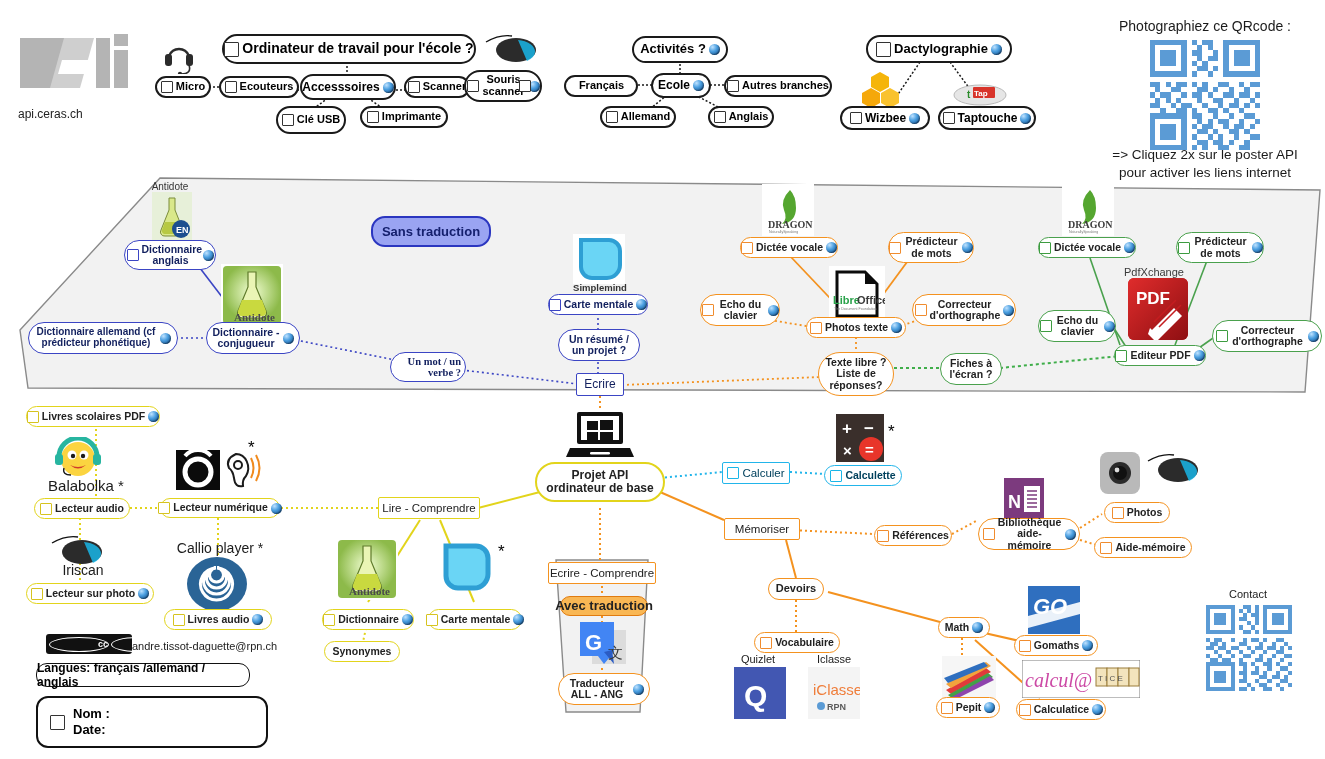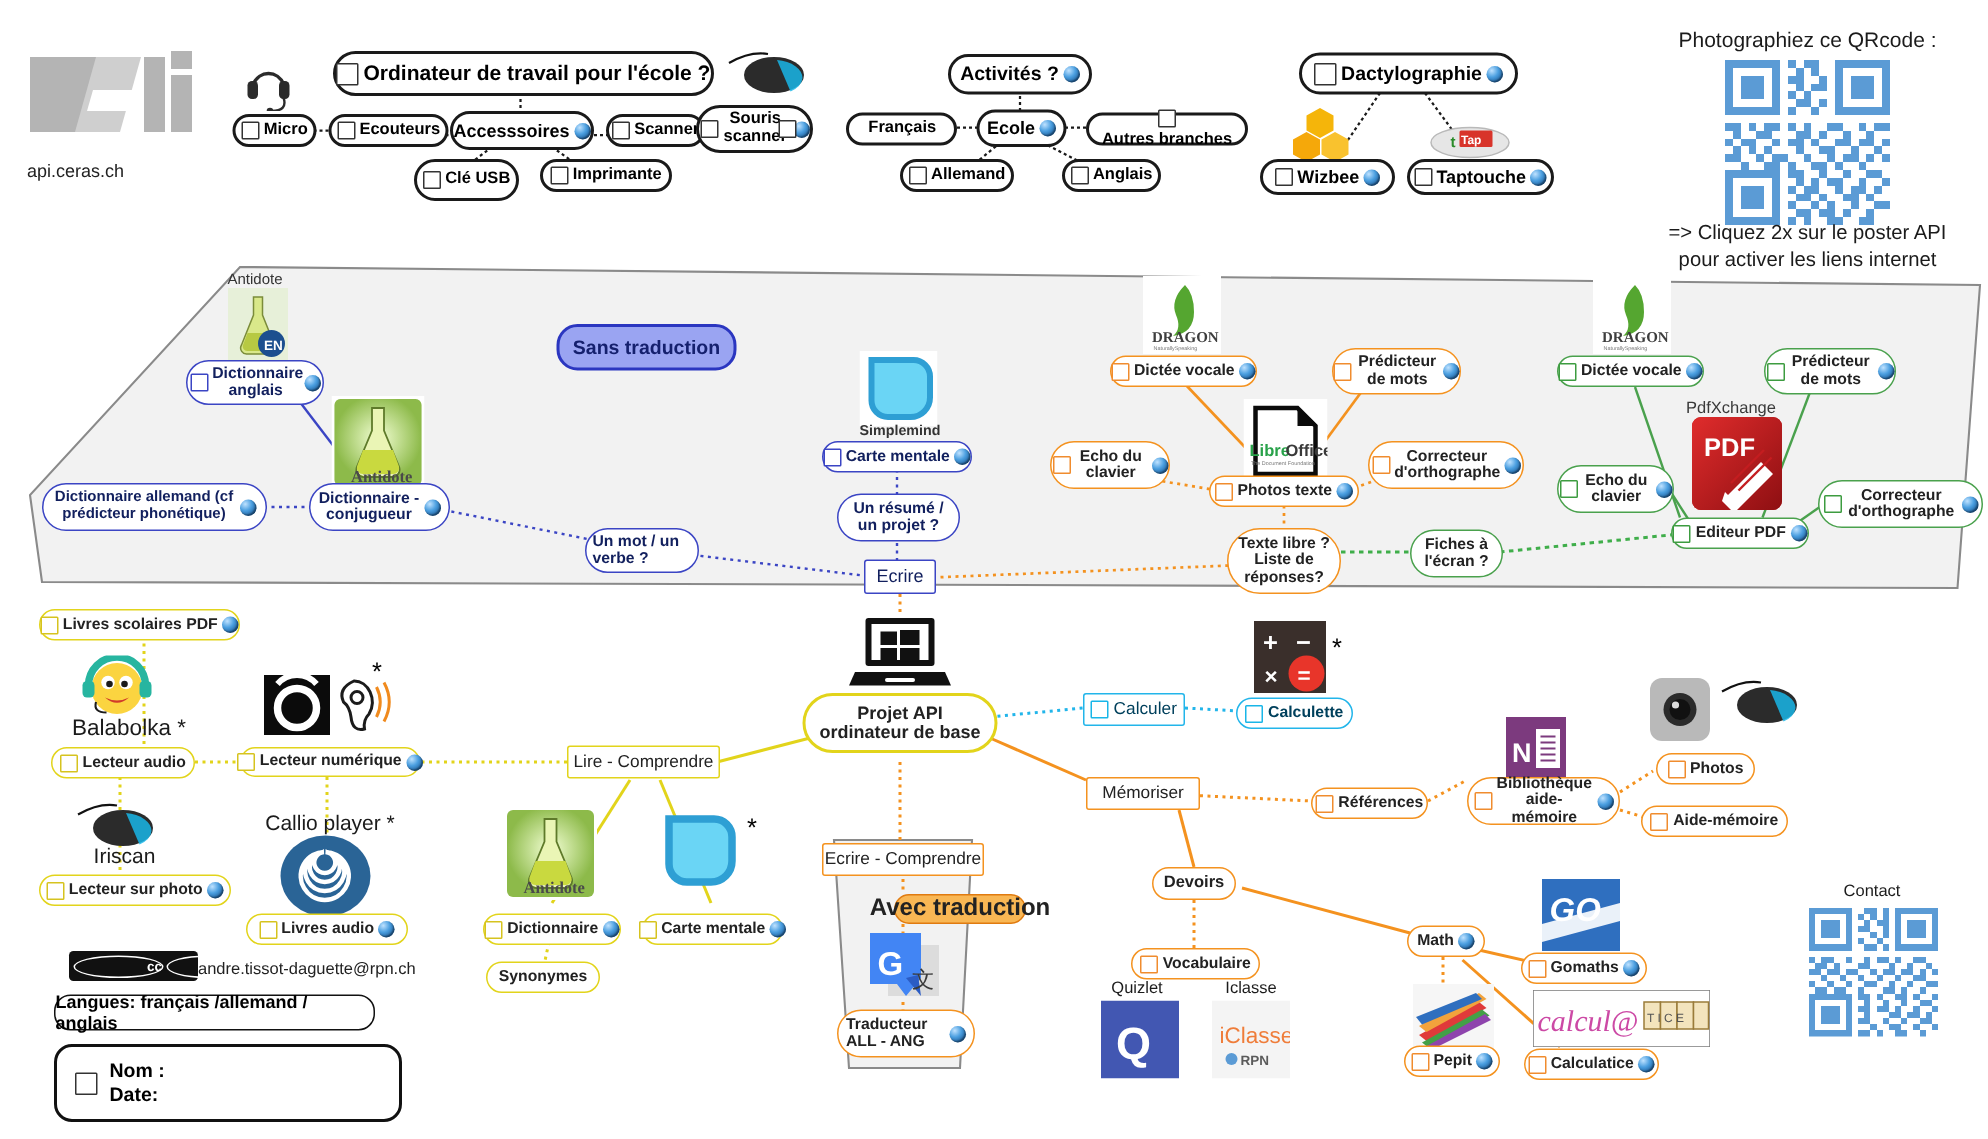--- a/index.html
+++ b/index.html
@@ -247,21 +247,21 @@
   </div>
   <div class="node rnd t-blk" style="left:564px;top:75px;width:74px;height:22px;font-size:11px;gap:48px;">
     <span class="cb blk"></span>
     <span class="lbl">Français</span>
     <span class="globe"></span>
   </div>
   <div class="node rnd t-blk" style="left:651px;top:73px;width:60px;height:25px;font-size:12px;">
     <span class="lbl">Ecole</span>
     <span class="globe"></span>
   </div>
-  <div class="node rnd t-blk" style="left:724px;top:75px;width:108px;height:22px;font-size:11px;flex-direction:column;">
+  <div class="node rnd t-blk" style="left:724px;top:75px;width:108px;height:22px;font-size:11px;">
     <span class="cb blk"></span>
     <span class="lbl">Autres branches</span>
   </div>
   <div class="node rnd t-blk" style="left:600px;top:106px;width:76px;height:22px;font-size:11px;">
     <span class="cb blk"></span>
     <span class="lbl">Allemand</span>
   </div>
   <div class="node rnd t-blk" style="left:708px;top:106px;width:66px;height:22px;font-size:11px;">
     <span class="cb blk"></span>
     <span class="lbl">Anglais</span>
@@ -426,21 +426,21 @@
   </svg>
   <div class="node rnd t-blu" style="left:28px;top:322px;width:150px;height:32px;font-size:10px;">
     <span class="lbl" style="white-space:normal;text-align:center;width:122px;">Dictionnaire allemand (cf prédicteur phonétique)</span>
     <span class="globe"></span>
   </div>
   <div class="node rnd t-blu" style="left:206px;top:322px;width:94px;height:32px;font-size:10.5px;">
     <span class="lbl" style="white-space:normal;text-align:center;width:68px;">Dictionnaire - conjugueur</span>
     <span class="globe"></span>
   </div>
   <div class="node rnd t-blu" style="left:390px;top:352px;width:76px;height:30px;font-size:10.5px;">
-    <span class="lbl" style="white-space:normal;text-align:left;width:66px;">Un mot / un verbe ?</span>
+    <span class="lbl" style="white-space:normal;text-align:right;width:66px;font-family:Liberation Serif, serif;">Un mot / un verbe ?</span>
   </div>
 
   <div class="banner" id="sanstrad">
     <span>Sans traduction</span>
   </div>
 
   <svg class="tile" style="left:573px;top:234px;width:52px;height:50px;">
     <rect width="52" height="50" fill="#fff"></rect>
     <path d="M8,6 h28 a11,11 0 0 1 11,11 v14 a13,13 0 0 1 -13,13 h-15 a11,11 0 0 1 -11,-11 z" fill="#6ad5f5" stroke="#2e9fd4" stroke-width="4"></path>
   </svg>
@@ -652,32 +652,32 @@
   </div>
   <div class="node rnd t-yel" style="left:428px;top:609px;width:94px;height:21px;font-size:10.5px;">
     <span class="cb yel"></span>
     <span class="lbl">Carte mentale</span>
     <span class="globe"></span>
   </div>
 
   <div class="node rect t-org" style="left:548px;top:562px;width:108px;height:22px;font-size:11.5px;font-weight:normal;background:#fff;">
     <span class="lbl">Ecrire - Comprendre</span>
   </div>
-  <div class="node rnd orangepill" style="left:560px;top:596px;width:88px;height:20px;font-size:16px;z-index:6;margin-left:36px;">
+  <div class="node rnd orangepill" style="left:560px;top:596px;width:88px;height:20px;font-size:13px;z-index:6;">
     <span class="lbl">Avec traduction</span>
   </div>
   <svg class="tile" style="left:578px;top:620px;width:50px;height:50px;">
     <rect x="14" y="10" width="34" height="34" fill="#dcdcdc"></rect>
     <path d="M2,2 h34 v30 l-10,12 l-6,-8 h-18 z" fill="#4285f4"></path>
     <text x="7" y="30" font-size="22" font-weight="bold" fill="#fff" font-family="Liberation Sans, sans-serif">G</text>
     <path d="M26,32 l10,12 l-2,-14 z" fill="#2b5cc4"></path>
     <text x="30" y="38" font-size="15" fill="#3a3a3a" font-family="Liberation Sans, sans-serif">文</text>
   </svg>
   <div class="node rnd t-org" style="left:558px;top:673px;width:92px;height:32px;font-size:10.5px;">
-    <span class="lbl" style="white-space:normal;text-align:left;width:66px;">
+    <span class="lbl" style="white-space:normal;text-align:center;width:66px;">
       <span>Traducteur</span><br>
       <span>ALL - ANG</span>
     </span>
     <span class="globe"></span>
   </div>
 
   <div class="node rect t-cyn" style="left:722px;top:462px;width:68px;height:22px;font-size:11.5px;font-weight:normal;">
     <span class="cb cyn"></span>
     <span class="lbl">Calculer</span>
   </div>

